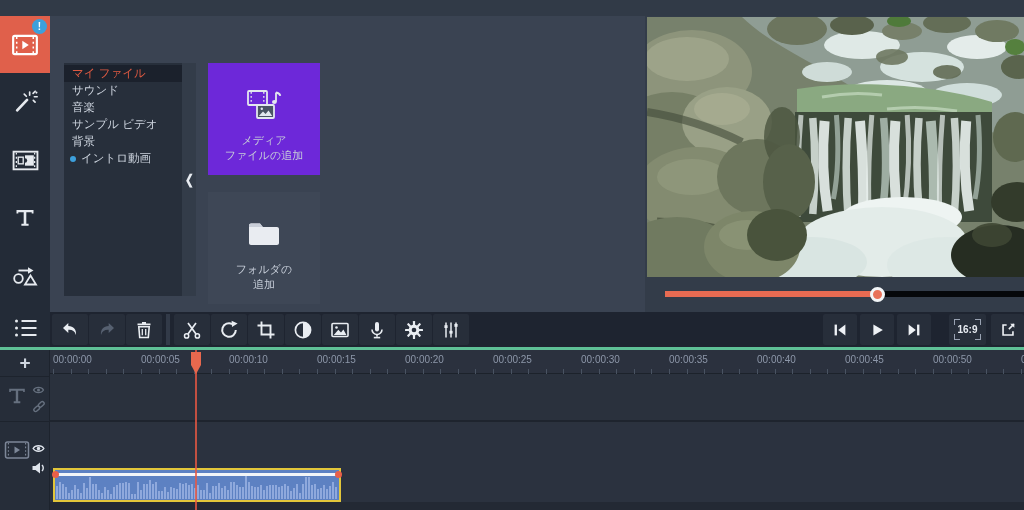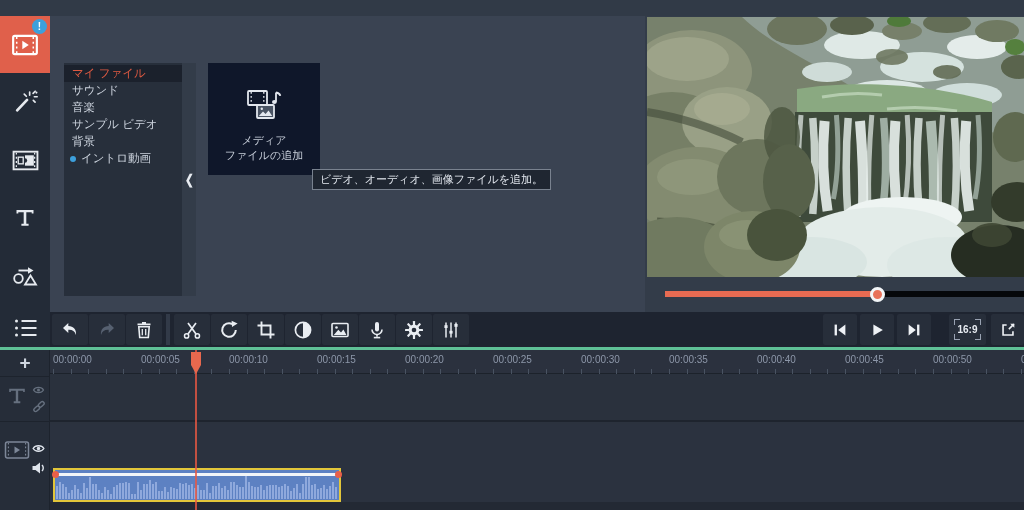--- a/index.html
+++ b/index.html
@@ -25,21 +25,21 @@
   .cat-list{position:absolute;left:14px;top:47px;width:118px;height:233px;background:#272f3b;padding-top:2px;box-sizing:border-box;}
   .cat-item{position:relative;height:17px;line-height:17px;font-size:11.5px;color:#ccd3dd;padding-left:8px;white-space:nowrap;}
   .cat-item.selected{background:#1b212c;color:#e05a42;}
   .cat-item.dot{padding-left:17px;}
   .cat-item.dot::before{content:"";position:absolute;left:6px;top:6px;width:6px;height:6px;border-radius:50%;background:#3da0dc;}
   .collapse-strip{position:absolute;left:132px;top:47px;width:14px;height:233px;background:#333c49;
                   display:flex;align-items:center;justify-content:center;color:#e8ecf2;font-size:13px;font-weight:bold;}
   .imp-grid{position:absolute;left:158px;top:47px;width:232px;height:253px;}
   .imp-btn{position:absolute;width:112px;height:112px;background:#3e4756;display:flex;flex-direction:column;
            align-items:center;justify-content:flex-start;}
-  .imp-btn.hovered{background:#0f172a;}
+  .imp-btn.hovered{background:#6d28d9;}
   .imp-btn .ic{margin-top:22px;height:40px;display:flex;align-items:center;}
   .imp-btn .lbl{margin-top:8px;font-size:11px;line-height:1.4;color:#c6cdd8;text-align:center;}
   .tooltip{position:absolute;left:262px;top:153px;z-index:40;background:#1f2631;border:1px solid #79828f;
            color:#e2e7ee;font-size:11px;padding:2px 7px;white-space:nowrap;}
 
   
   .preview-region{position:absolute;left:645px;top:16px;width:379px;height:296px;background:#333c49;}
   .preview-frame{position:absolute;left:2px;top:1px;width:377px;height:260px;background:#000;}
   .progress{position:absolute;left:20px;top:271px;width:359px;height:14px;}
   .progress .track{position:absolute;left:0;top:4px;width:100%;height:6px;background:#05070a;}
@@ -204,23 +204,34 @@
             <rect x="12" y="17" width="17" height="13" rx="1" fill="#4a5464" stroke="#e3e7ee" stroke-width="1.8"></rect>
             <circle cx="16.8" cy="20.8" r="1.2" fill="#e3e7ee"></circle>
             <path d="M13.8 28 l4.2-4.6 2.6 2.7 2.9-3.5 3.7 5.4 Z" fill="#e3e7ee"></path>
           </svg>
         </span>
         <span class="lbl" data-interactable="false">
           <span>メディア</span><br>
           <span>ファイルの追加</span>
         </span>
       </div>
-    </div>
-
-    <div class="tooltip" data-interactable="false">ビデオ、オーディオ、画像ファイルを追加。</div>
+      <div class="imp-btn" style="left:0;top:129px;" data-interactable="true">
+        <span class="ic" data-interactable="false">
+          <svg width="36" height="32" viewBox="0 0 36 32">
+            <path d="M3 7.5 c0-1.2 .9-2 2-2 h9 l2.8 3.5 H31 c1.1 0 2 .9 2 2 V25 c0 1.1-.9 2-2 2 H5 c-1.1 0-2-.9-2-2 Z" fill="#e9ecf1"></path>
+            <path d="M3 7.5 c0-1.2 .9-2 2-2 h9 l2.8 3.5 H3 Z" fill="#c9ced8"></path>
+          </svg>
+        </span>
+        <span class="lbl" data-interactable="false">
+          <span>フォルダの</span><br>
+          <span>追加</span>
+        </span>
+      </div>
+    </div>
+
   </div>
 
   <div class="preview-region" data-interactable="false">
     <div class="preview-frame" data-interactable="false">
       <svg data-interactable="false" width="377" height="260" viewBox="0 0 377 260" preserveAspectRatio="none">
         <rect width="377" height="260" fill="#77816c"></rect>
         <path d="M95 0 H377 V115 C320 120 250 100 205 70 C165 45 120 25 95 0 Z" fill="#8f9d94"></path>
         <ellipse cx="215" cy="28" rx="38" ry="14" fill="#dfe9e6"></ellipse>
         <ellipse cx="275" cy="50" rx="42" ry="15" fill="#d5e2de"></ellipse>
         <ellipse cx="330" cy="30" rx="30" ry="12" fill="#e4ecea"></ellipse>

